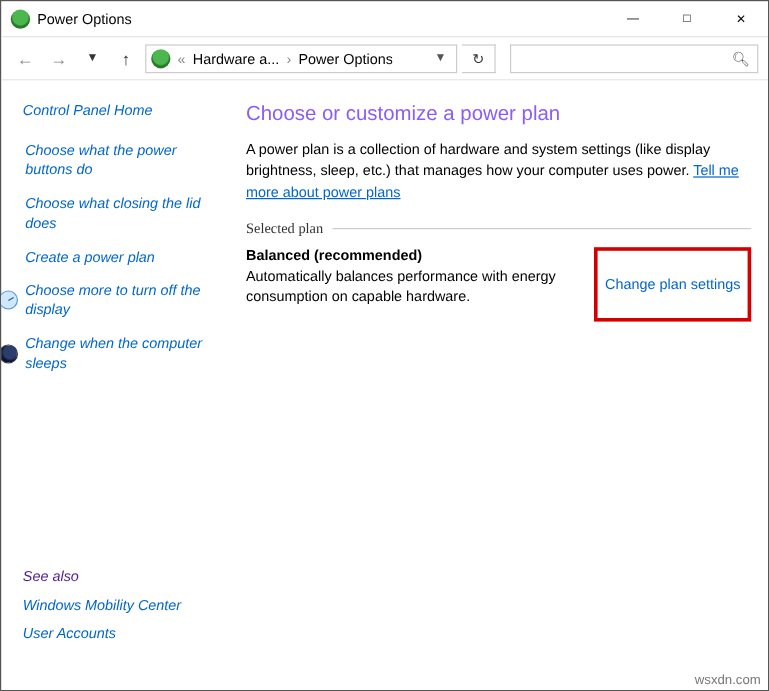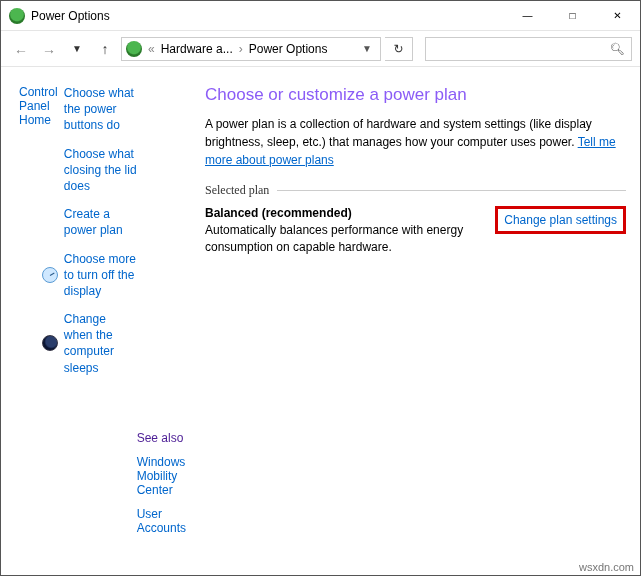--- a/index.html
+++ b/index.html
@@ -89,21 +89,22 @@
 
   
   .body {
     display: flex;
     height: calc(100% - 66px - 18px);
   }
   .sidebar {
     width: 200px;
     padding: 18px 12px 12px 18px;
     display: flex;
-    flex-direction: row;
+    flex-direction: column;
+    font-style: italic;
   }
   .sidebar a, .content a { text-decoration: none; }
   .link { color: #0066cc; cursor: pointer; }
   .cp-home { color: #0066cc; margin-bottom: 18px; font-size: 12px; }
   .side-list { display: flex; flex-direction: column; gap: 12px; }
   .side-item { display: flex; align-items: center; gap: 6px; }
   .side-item .icon {
     width: 16px; height: 16px; flex: 0 0 16px;
     margin-left: -20px;
   }
@@ -151,21 +152,21 @@
   }
   .section-h .line { flex: 1; height: 1px; background: #ccc; }
   .plan-row {
     display: flex; align-items: flex-start; gap: 28px;
   }
   .plan-name { font-weight: 700; }
   .plan-desc { margin-top: 2px; line-height: 1.4; }
   .change-link {
     margin-left: auto;
     border: 3px solid #d40000;
-    padding: 4px 6px;
+    padding: 21px 6px;
     color: #0066cc;
     white-space: nowrap;
   }
 
   .watermark {
     position: absolute; bottom: 2px; right: 6px;
     font-size: 11px; color: #777;
   }
 </style>
 </head>

